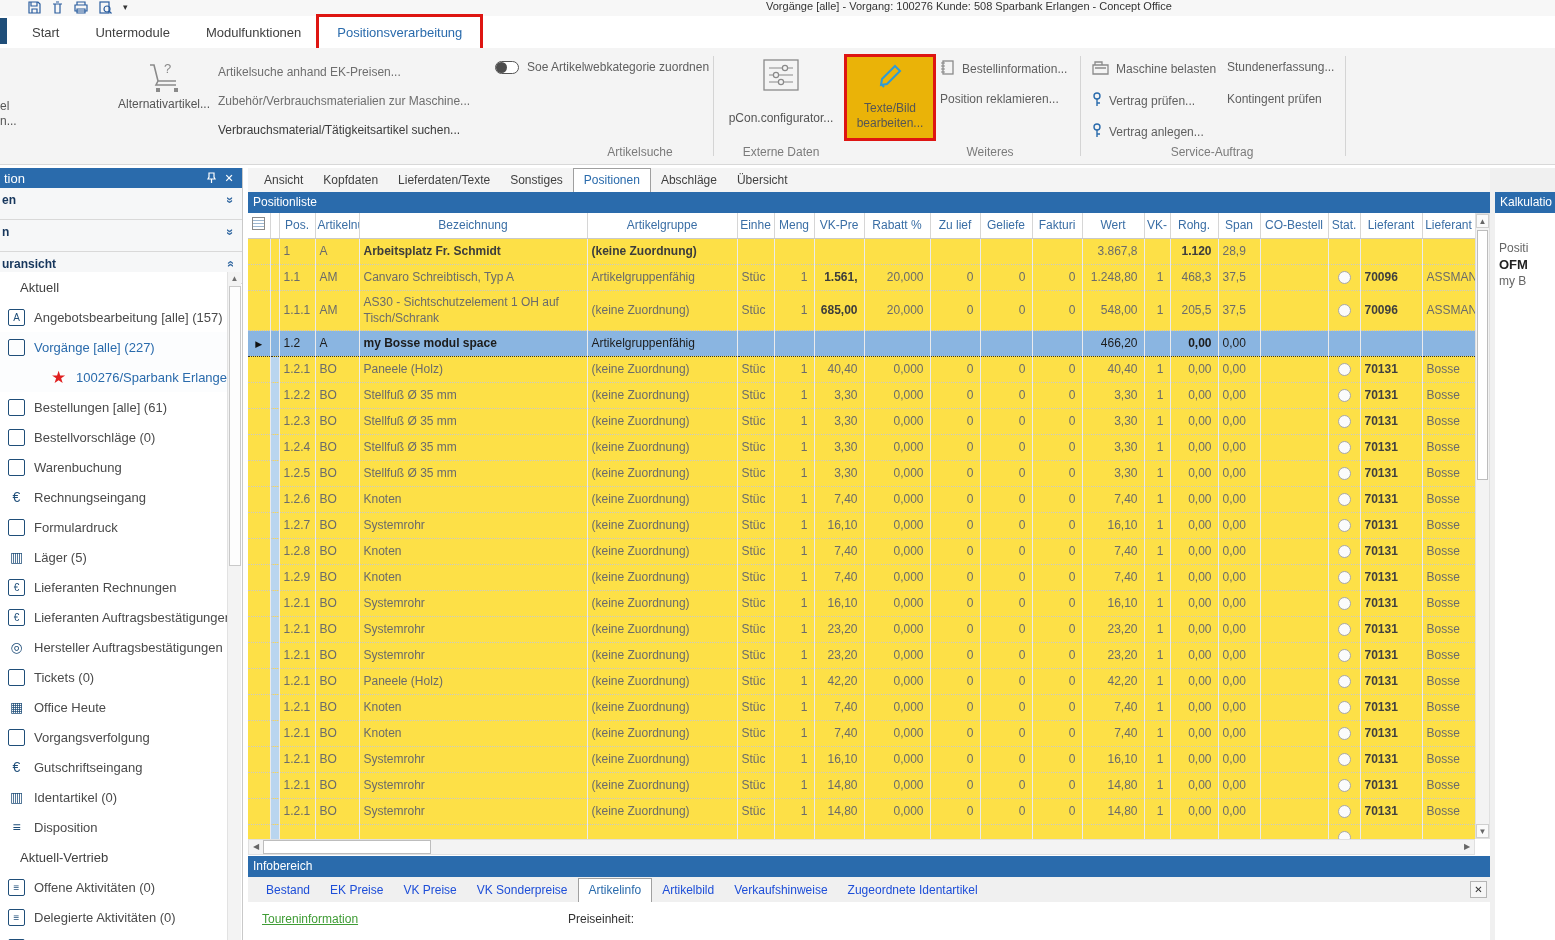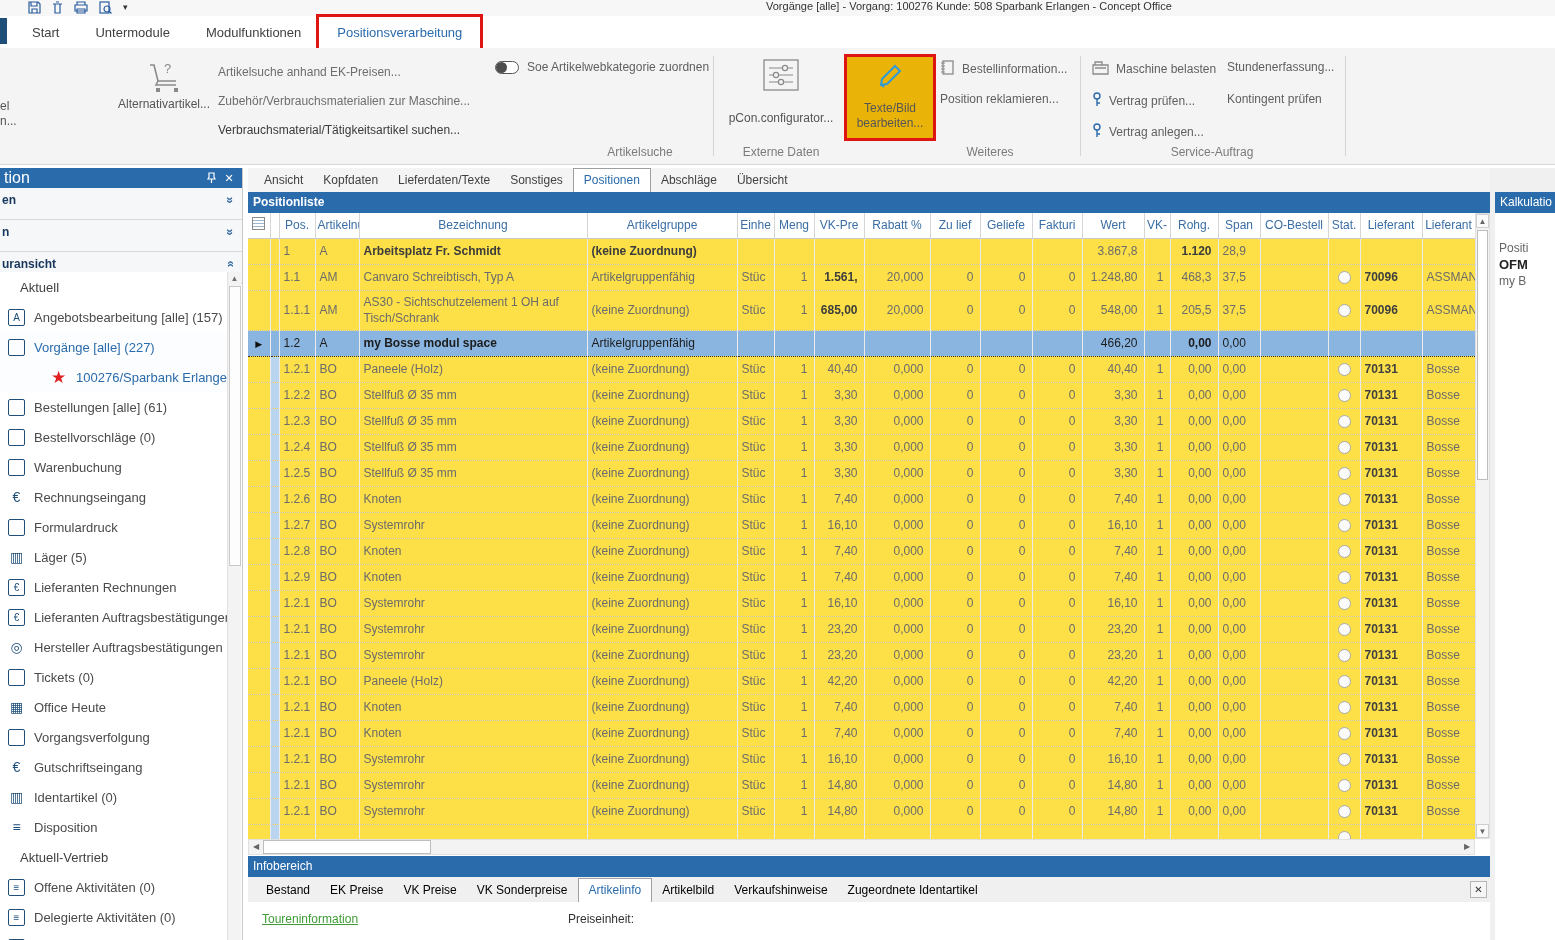--- a/index.html
+++ b/index.html
@@ -41,21 +41,21 @@
   .togglepill{width:24px;height:13px;border:1px solid #555;border-radius:7px;position:relative;background:#fff;}
   .togglepill::after{content:"";position:absolute;left:0px;top:0px;width:11px;height:11px;border-radius:50%;background:#4d4d4d;}
   .txtitem{position:absolute;display:flex;gap:7px;align-items:center;color:#5f5f5f;white-space:nowrap;cursor:default;}
   .redbox{outline:3px solid var(--red);}
   .btn-textebild{position:absolute;left:847px;top:9px;width:86px;height:81px;text-align:center;background:#eab308;}
   .btn-textebild .blbl{font-size:12px;line-height:15px;color:#555;margin-top:8px;}
 
   
   .sidebar{left:0;top:168px;width:243px;height:772px;background:#fff;border-right:1px solid #c9c9c9;}
   .sb-head{height:20px;background:var(--accent);color:#fff;display:flex;align-items:center;padding:0 4px;}
-  .sb-head .t{flex:1;font-size:16px;}
+  .sb-head .t{flex:1;font-size:13px;}
   .sb-head .hicon{width:18px;text-align:center;cursor:default;font-size:11px;}
   .sb-section{height:32px;background:#f6f7f8;border-bottom:1px solid #d9d9d9;display:flex;align-items:center;
               padding:0 8px 8px 2px;font-weight:bold;color:#16365c;font-size:12px;}
   .sb-section .chev{margin-left:auto;color:#3a6ea5;font-size:12px;display:inline-block;}
   .chev.down{transform:rotate(90deg);}
   .chev.up{transform:rotate(-90deg);}
   .sb-list{position:absolute;left:0;top:104px;width:228px;bottom:0;overflow:hidden;background:#fff;}
   .si-row{height:30px;display:flex;align-items:center;gap:9px;padding-left:8px;color:#4a4a4a;font-size:13px;white-space:nowrap;cursor:default;}
   .si-row.group{padding-left:20px;color:#3f3f3f;}
   .si-row.sub{padding-left:50px;}
@@ -107,21 +107,21 @@
   .hscroll .larr{left:0;} .hscroll .rarr{right:0;}
   .hscroll .thumb{position:absolute;left:14px;top:0px;width:168px;height:14px;background:#fff;border:1px solid #bdbdbd;}
   .vscroll{left:1475px;top:213px;width:15px;height:626px;background:#f3f3f3;border:1px solid #e0e0e0;}
   .vscroll .uarr,.vscroll .darr{position:absolute;left:0;width:13px;height:14px;text-align:center;font-size:8px;line-height:14px;color:#666;border:1px solid #cfcfcf;background:#fafafa;}
   .vscroll .uarr{top:0;} .vscroll .darr{bottom:0;}
   .vscroll .thumb{position:absolute;left:1px;top:16px;width:11px;height:250px;background:#fff;border:1px solid #bdbdbd;}
 
   
   .infobar{left:248px;top:856px;width:1242px;height:21px;}
   .itabs{left:248px;top:877px;width:1242px;height:25px;background:#f0f0f0;display:flex;align-items:flex-end;padding-left:8px;}
-  .itab{padding:4px 10px 5px;color:#000000;cursor:default;}
+  .itab{padding:4px 10px 5px;color:#1d4ed8;cursor:default;}
   .itab.active{background:#fff;border:1px solid #a0a0a0;border-bottom:none;color:var(--accent);}
   .iclose{left:1470px;top:881px;width:17px;height:17px;border:1px solid #b5b5b5;background:#f6f6f6;
           text-align:center;line-height:15px;font-size:10px;color:#333;cursor:default;}
   .icontent{left:248px;top:902px;width:1242px;height:38px;background:#fff;}
   .tourlink{position:absolute;left:14px;top:10px;color:var(--green);text-decoration:underline;cursor:pointer;}
   .preise{position:absolute;left:320px;top:10px;color:#333;}
 
   
   .kalk{left:1495px;top:192px;width:60px;height:748px;background:#fff;overflow:hidden;}
   .kalk .bluebar{white-space:nowrap;overflow:hidden;}
@@ -394,21 +394,21 @@
 <div class="abs wtabs" id="wtabs">
     <div class="wtab">Ansicht</div>
     <div class="wtab">Kopfdaten</div>
     <div class="wtab">Lieferdaten/Texte</div>
     <div class="wtab">Sonstiges</div>
     <div class="wtab active">Positionen</div>
     <div class="wtab">Abschläge</div>
     <div class="wtab">Übersicht</div>
   </div>
 
-<div class="abs bluebar" style="left:248px;top:192px;width:1242px;height:21px;font-weight:bold;">Positionliste</div>
+<div class="abs bluebar" style="left:248px;top:192px;width:1242px;height:21px;">Positionliste</div>
 
 <div class="abs tblwrap">
   <table class="ptable" id="ptable">
     <colgroup id="pcols">
         <col style="width: 22px;">
         <col style="width: 9px;">
         <col style="width: 36px;">
         <col style="width: 44px;">
         <col style="width: 228px;">
         <col style="width: 150px;">

